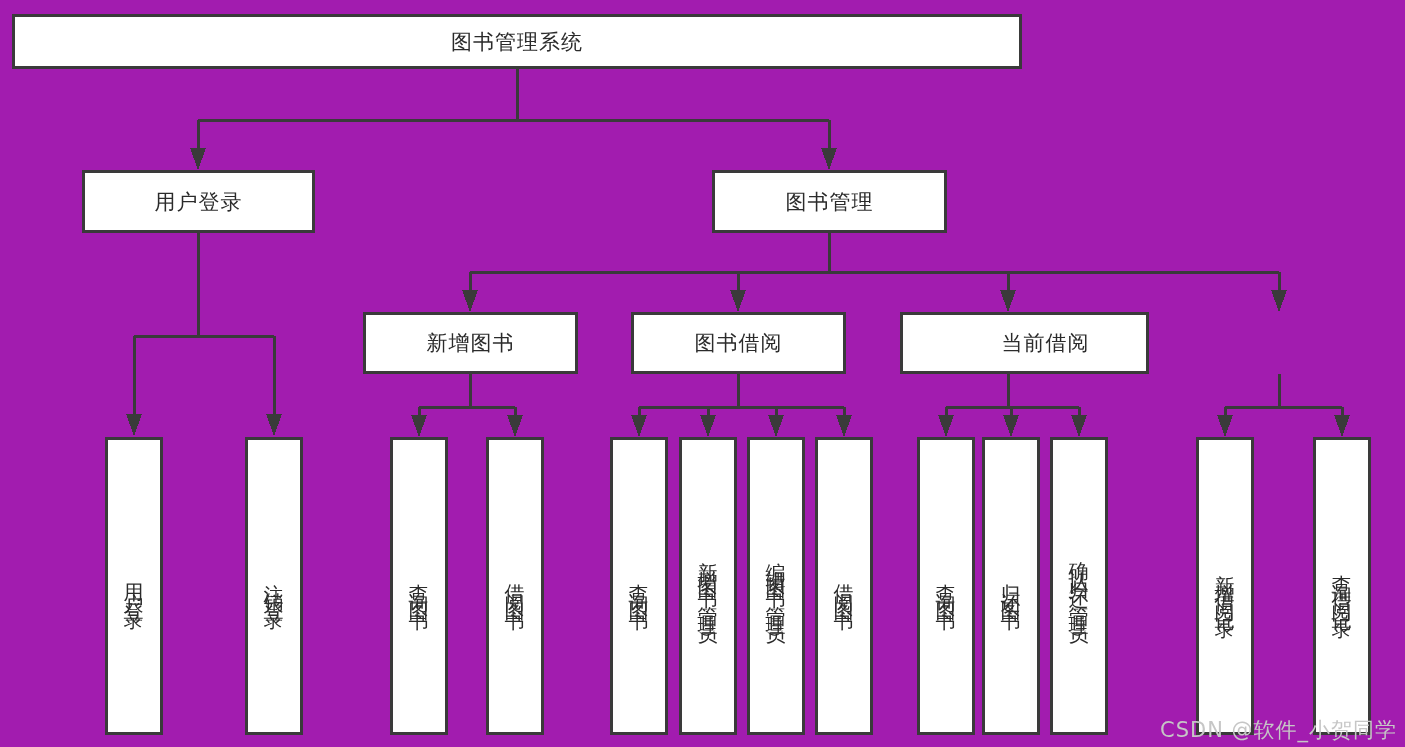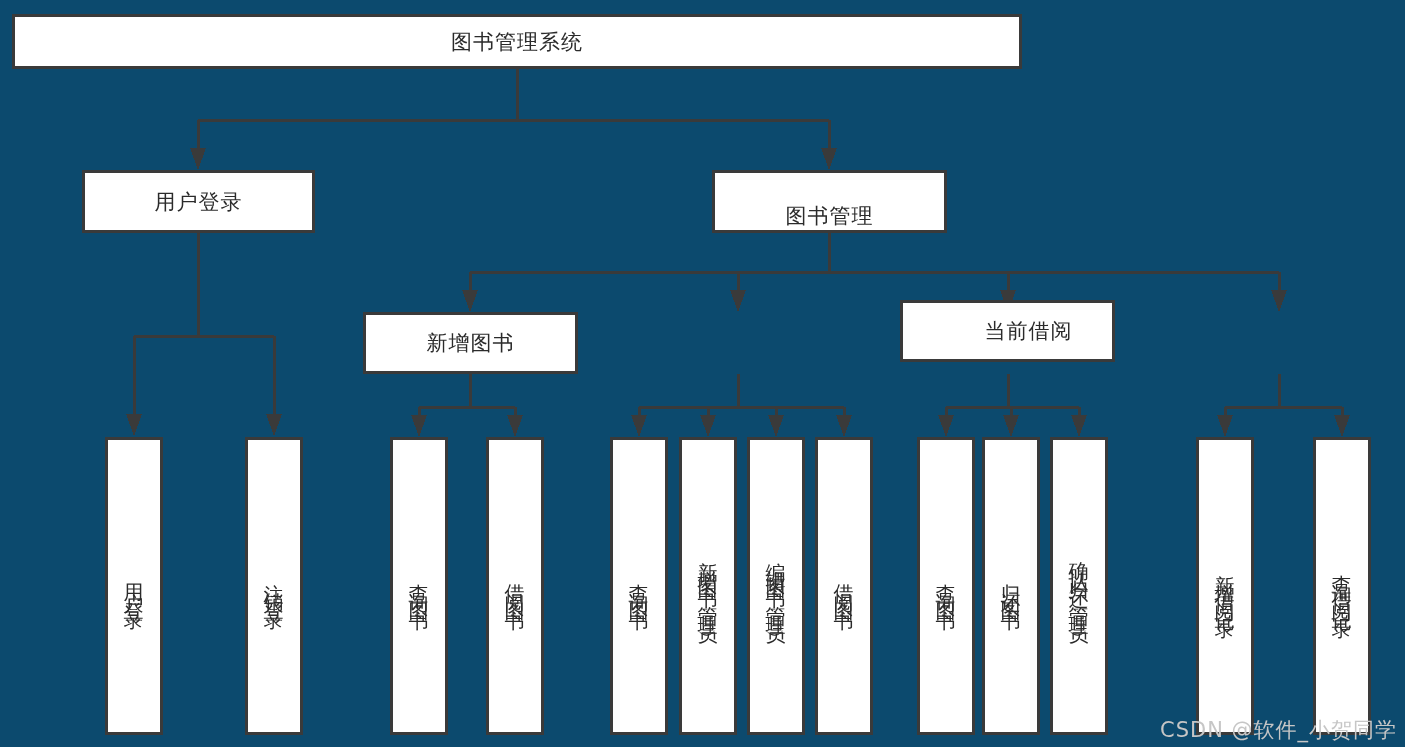--- a/index.html
+++ b/index.html
@@ -5,21 +5,21 @@
   html, body {
     margin: 0;
     padding: 0;
     background: #ffffff;
     font-family: "DejaVu Sans", sans-serif;
   }
   #canvas {
     position: relative;
     width: 1405px;
     height: 747px;
-    background: #0c4a6e;
+    background: #a21caf;
     overflow: hidden;
   }
   #wires {
     position: absolute;
     left: 0;
     top: 0;
     z-index: 1;
   }
   .node {
     position: absolute;
@@ -128,28 +128,31 @@
     <polygon points="1334,415 1350,415 1342,437" stroke="none"></polygon>
   </svg>
 
   <div class="node" style="left:12px; top:14px; width:1010px; height:55px;">
     <span class="hlabel">图书管理系统</span>
   </div>
 
   <div class="node" style="left:82px; top:170px; width:233px; height:63px;">
     <span class="hlabel">用户登录</span>
   </div>
-  <div class="node" style="left:712px; top:170px; width:235px; height:63px;align-items:flex-end;">
+  <div class="node" style="left:712px; top:170px; width:235px; height:63px;">
     <span class="hlabel">图书管理</span>
   </div>
 
   <div class="node" style="left:363px; top:312px; width:215px; height:62px;">
     <span class="hlabel">新增图书</span>
   </div>
-  <div class="node" style="left:900px; top:300px; width:215px; height:62px;padding-left:42px;">
+  <div class="node" style="left:631px; top:312px; width:215px; height:62px;">
+    <span class="hlabel">图书借阅</span>
+  </div>
+  <div class="node" style="left:900px; top:312px; width:249px; height:62px;padding-left:42px;">
     <span class="hlabel">当前借阅</span>
   </div>
 
   <div class="node leaf" style="left:105px;">
     <span class="vtext">用户登录</span>
   </div>
   <div class="node leaf" style="left:245px;">
     <span class="vtext">注销登录</span>
   </div>
 

